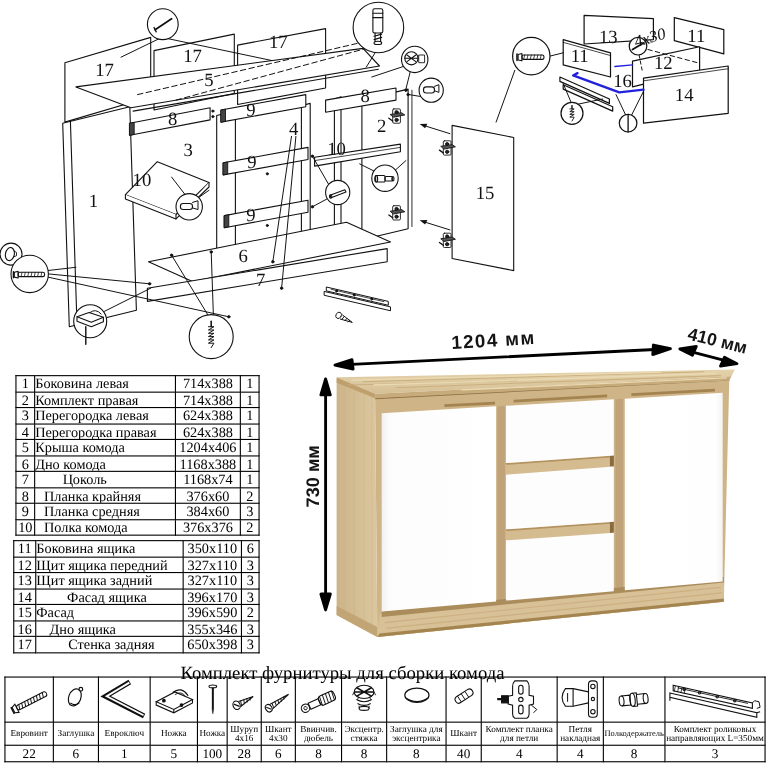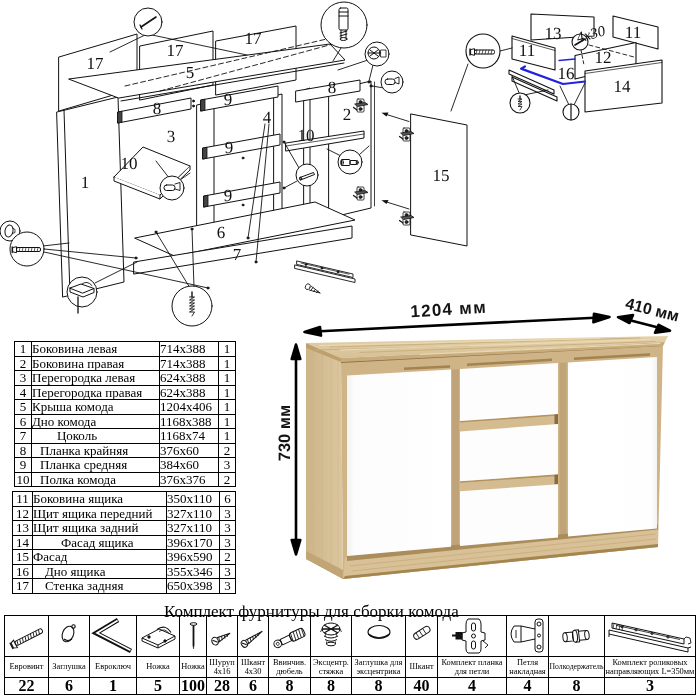--- a/index.html
+++ b/index.html
@@ -4,26 +4,26 @@
 <style>
   html,body{margin:0;padding:0;width:700px;height:700px;background:#fff;overflow:hidden;}
   *{-webkit-font-smoothing:antialiased;}
   svg text{text-rendering:geometricPrecision;}
   body{font-family:"Liberation Serif", serif;position:relative;}
   table{border-collapse:collapse;}
   .pt td{border:1px solid #000;font-size:13px;line-height:1;padding:0;height:13.5px;white-space:nowrap;overflow:hidden;}
   .pt{position:absolute;}
   .num{text-align:center;}
   .nm{padding-left:3px;font-family:Liberation Serif, serif;}
-  .sz{}
+  .sz{text-align:center;}
   #hw td{border:1px solid #000;text-align:center;vertical-align:middle;padding:0;overflow:hidden;}
   #hw .icn td{height:40px;}
   #hw .icn svg{display:block;margin:0 auto;}
   #hw .lbl td{font-size:8.4px;line-height:1.12;height:20px;}
-  #hw .qty td{font-size:16px;height:14px;line-height:1;font-weight:bold;}
+  #hw .qty td{font-size:12px;height:14px;line-height:1;}
 </style>
 </head>
 <body>
 <svg id="art" width="700" height="700" viewBox="0 0 700 700" style="position:absolute;left:0;top:0" stroke-linecap="round" stroke-linejoin="round">
 <g fill="#fff" stroke="#111" stroke-width="1">
 
   <polygon points="59,57 137,34 137,88 59,111"></polygon>
   <polygon points="140,46 213,31 213,85 140,100"></polygon>
   <polygon points="216,41 296,26 296,80 216,95"></polygon>
 
@@ -401,21 +401,21 @@
     </colgroup>
   <tbody>
       <tr>
         <td class="num">1</td>
         <td class="nm">Боковина левая</td>
         <td class="sz">714х388</td>
         <td class="num">1</td>
       </tr>
   <tr>
         <td class="num">2</td>
-        <td class="nm">Боковина правая</td>
+        <td class="nm">Комплект правая</td>
         <td class="sz">714х388</td>
         <td class="num">1</td>
       </tr>
   <tr>
         <td class="num">3</td>
         <td class="nm">Перегородка левая</td>
         <td class="sz">624х388</td>
         <td class="num">1</td>
       </tr>
   <tr>
@@ -502,21 +502,21 @@
         <td class="num">2</td>
       </tr>
   <tr>
         <td class="num">16</td>
         <td class="nm" style="padding-left:12px">Дно ящика</td>
         <td class="sz">355х346</td>
         <td class="num">3</td>
       </tr>
   <tr>
         <td class="num">17</td>
-        <td class="nm" style="padding-left:12px">Стенка задняя</td>
+        <td class="nm" style="padding-left:29px">Стенка задняя</td>
         <td class="sz">650х398</td>
         <td class="num">3</td>
       </tr>
 </tbody>
   </table>
 
 <div style="position:absolute;left:164px;top:602px;font-size:17px;">Комплект фурнитуры для сборки комода</div>
 
 <table id="hw" style="position:absolute;left:4px;top:586px;table-layout:fixed;width:692px;margin-top:29px;">
   <colgroup>

